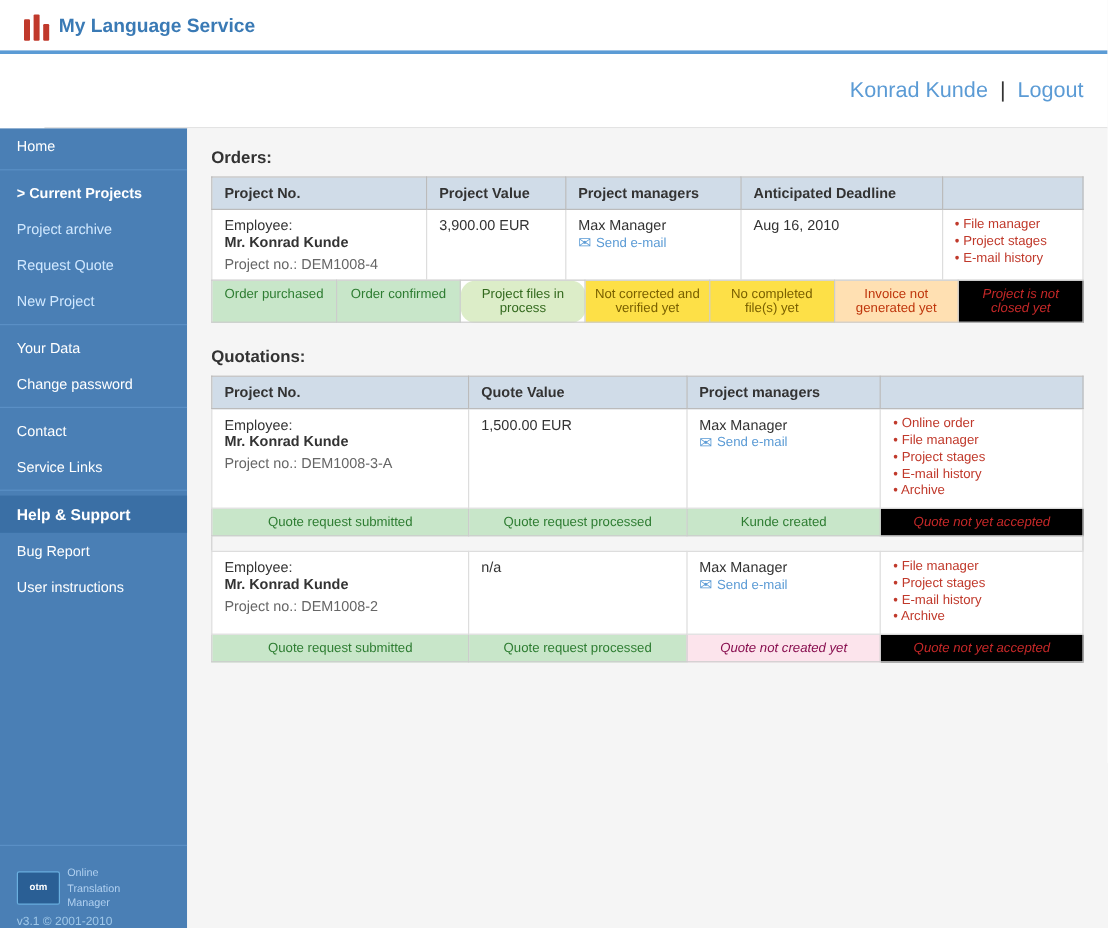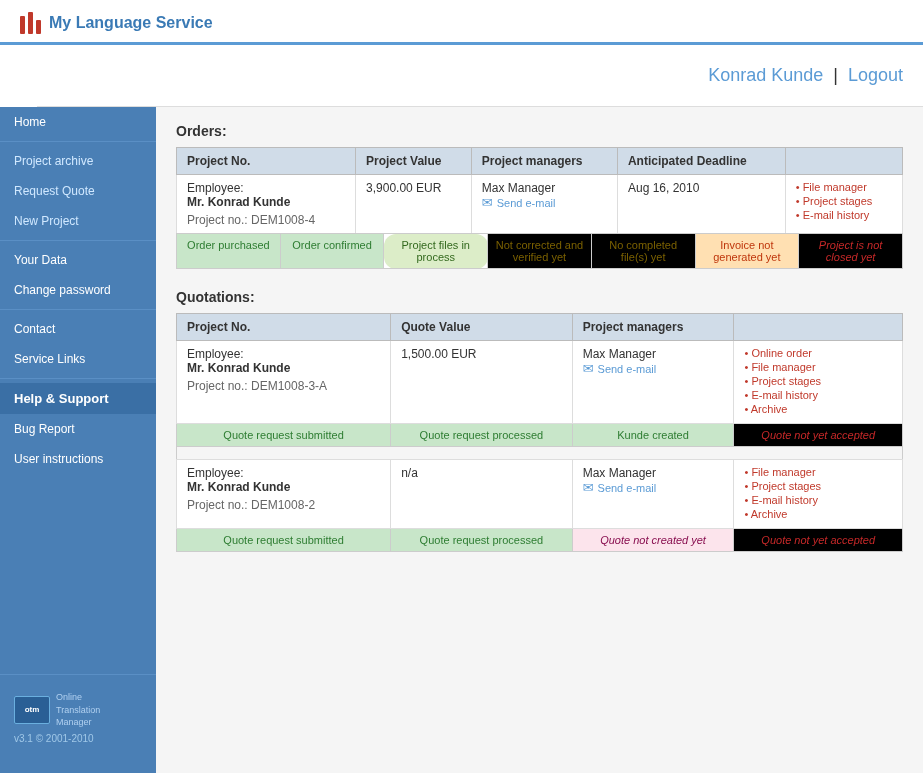--- a/index.html
+++ b/index.html
@@ -123,21 +123,21 @@
 
     
     .status-row td {
       padding: 5px 6px;
       text-align: center;
       font-size: 11px;
       border: 1px solid #ccc;
     }
     .status-green { background: #c8e6c9; color: #2e7d32; }
     .status-lightgreen { background: #dcedc8; color: #33691e; border-radius: 12px; }
-    .status-yellow { background: #000000; color: #7a6000; }
+    .status-yellow { background: #fde047; color: #7a6000; }
     .status-red { background: #000000; color: #c62828; font-style: italic; }
     .status-orange { background: #ffe0b2; color: #bf360c; }
     .status-pink { background: #fce4ec; color: #880e4f; font-style: italic; }
 
     
     .action-link { color: #c0392b; text-decoration: none; font-size: 11px; display: block; margin-bottom: 2px; }
     .action-link:before { content: "• "; }
 
     .send-email { color: #5b9bd5; text-decoration: none; font-size: 11px; display: flex; align-items: center; gap: 4px; }
     .email-icon { color: #5b9bd5; font-size: 13px; }
@@ -166,20 +166,21 @@
   <span>Konrad Kunde</span>
   &nbsp;|&nbsp;
   <a href="#">Logout</a>
 </div>
 
 <div id="layout">
 
   <div id="sidebar">
     <div class="sidebar-item">Home</div>
     <hr class="sidebar-divider">
+    <div class="sidebar-item active-parent">&gt; Current Projects</div>
     <div class="sidebar-item sub">Project archive</div>
     <div class="sidebar-item sub">Request Quote</div>
     <div class="sidebar-item sub">New Project</div>
     <hr class="sidebar-divider">
     <div class="sidebar-item">Your Data</div>
     <div class="sidebar-item">Change password</div>
     <hr class="sidebar-divider">
     <div class="sidebar-item">Contact</div>
     <div class="sidebar-item">Service Links</div>
     <hr class="sidebar-divider">

